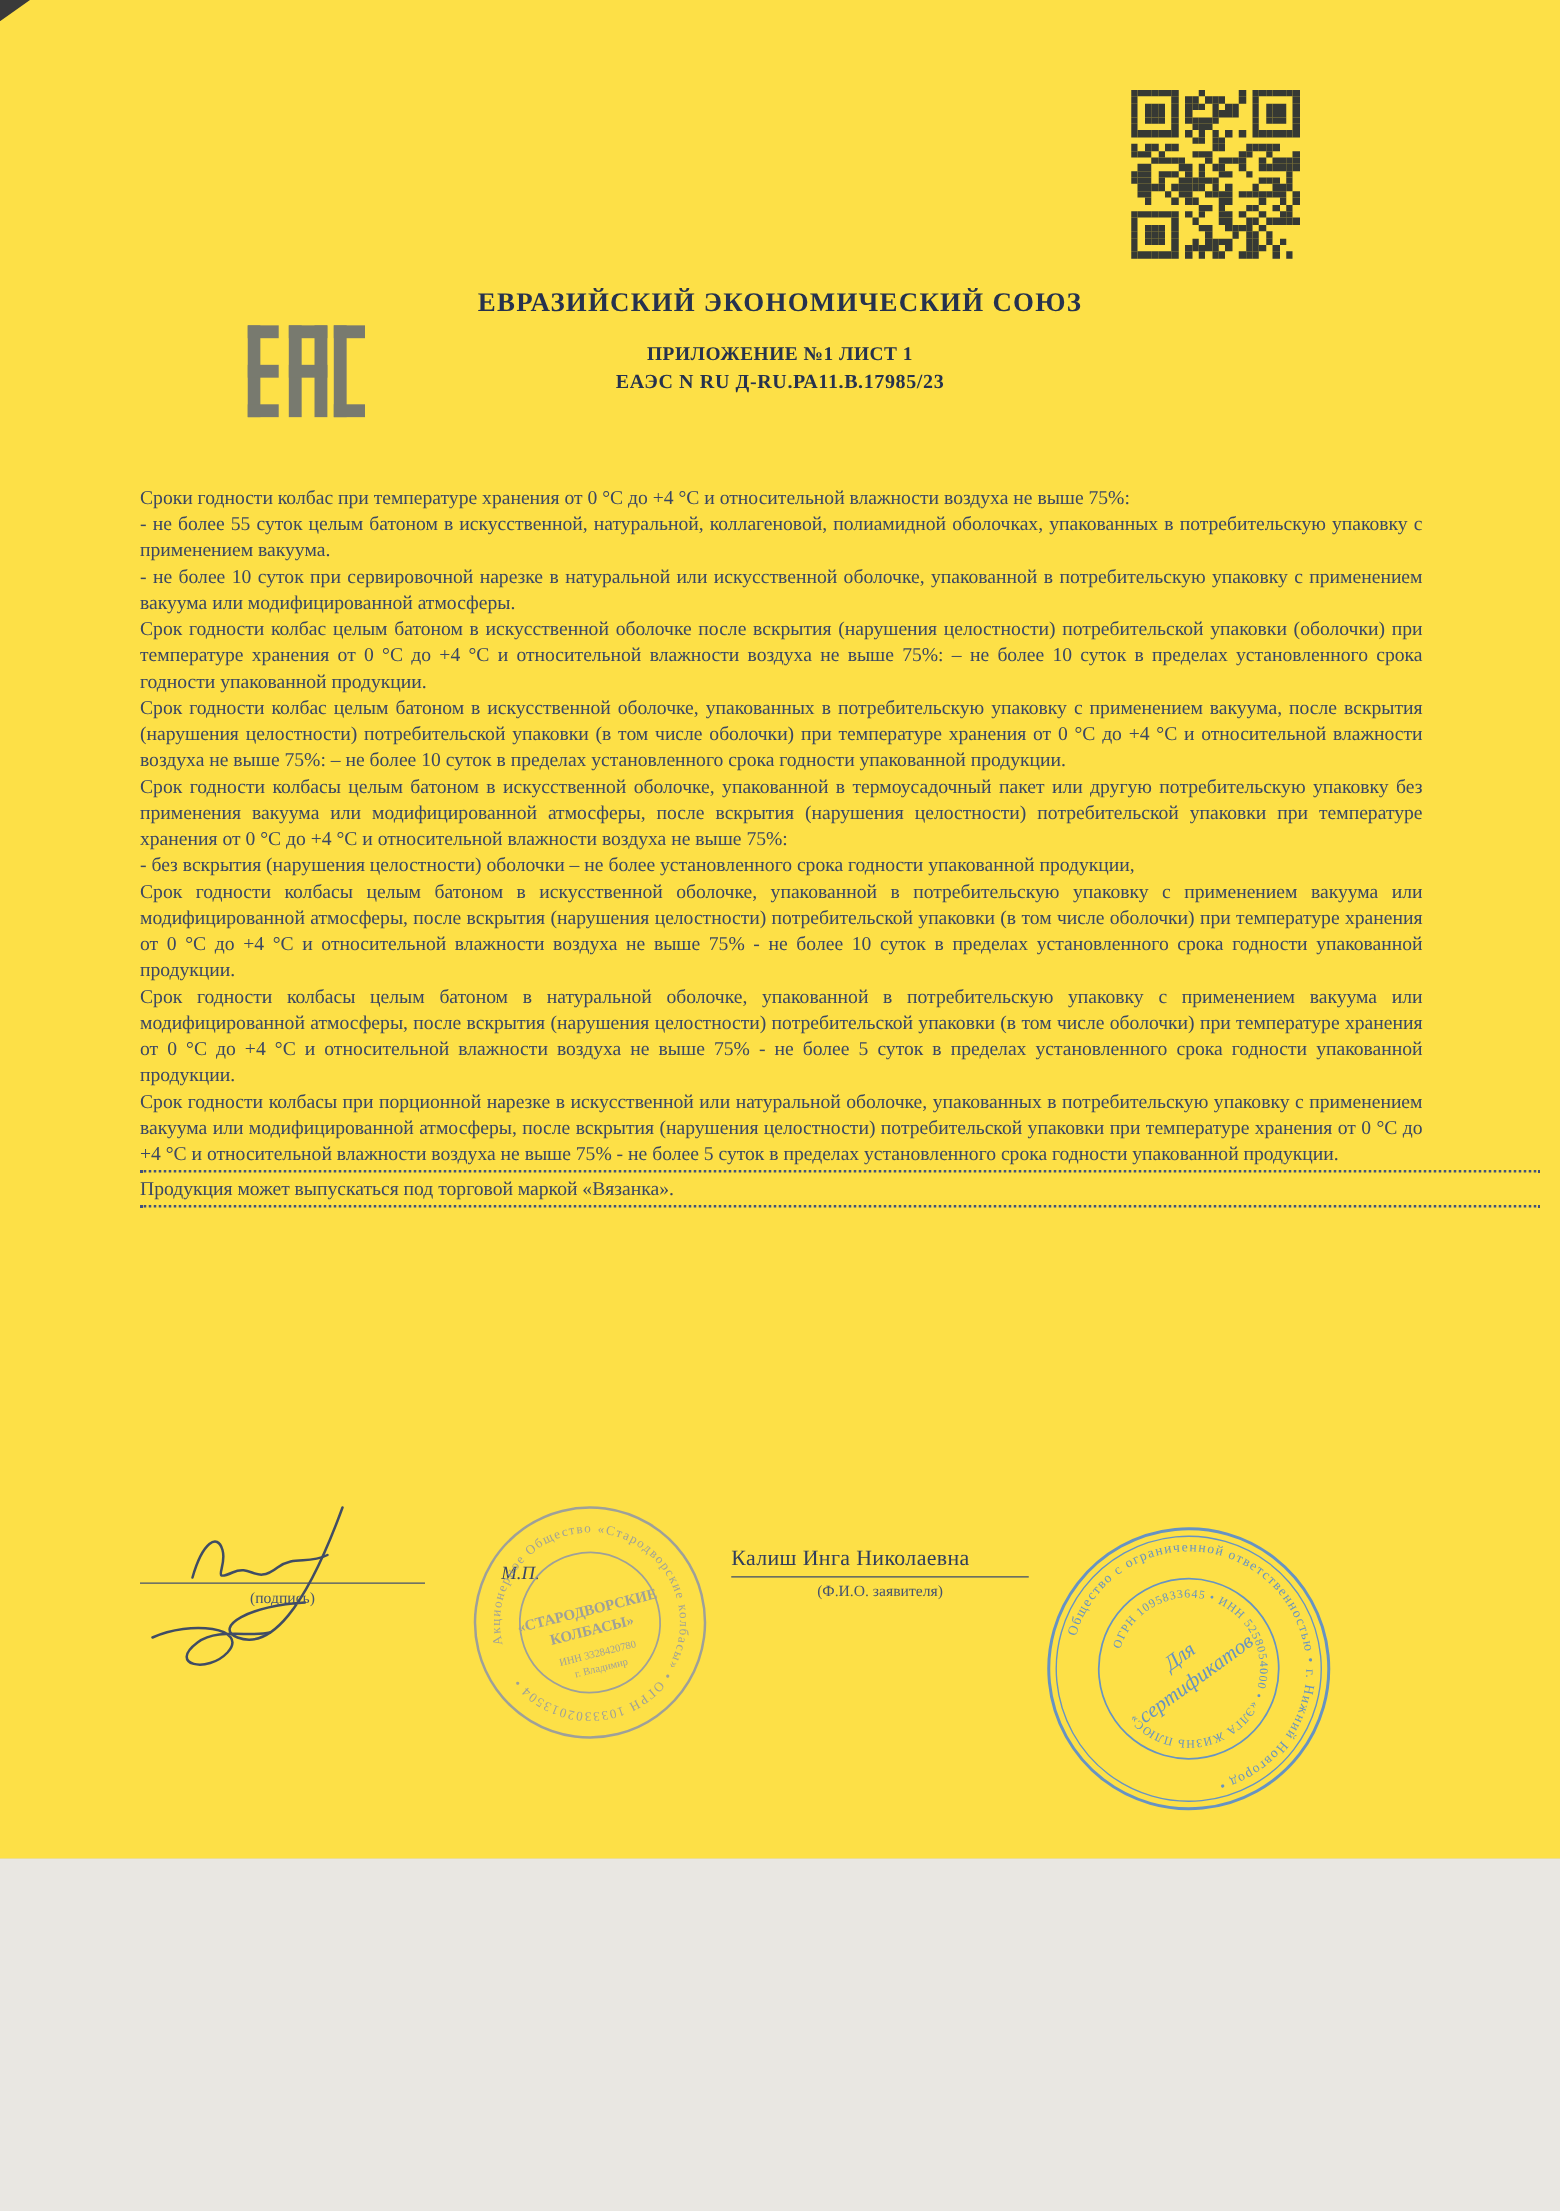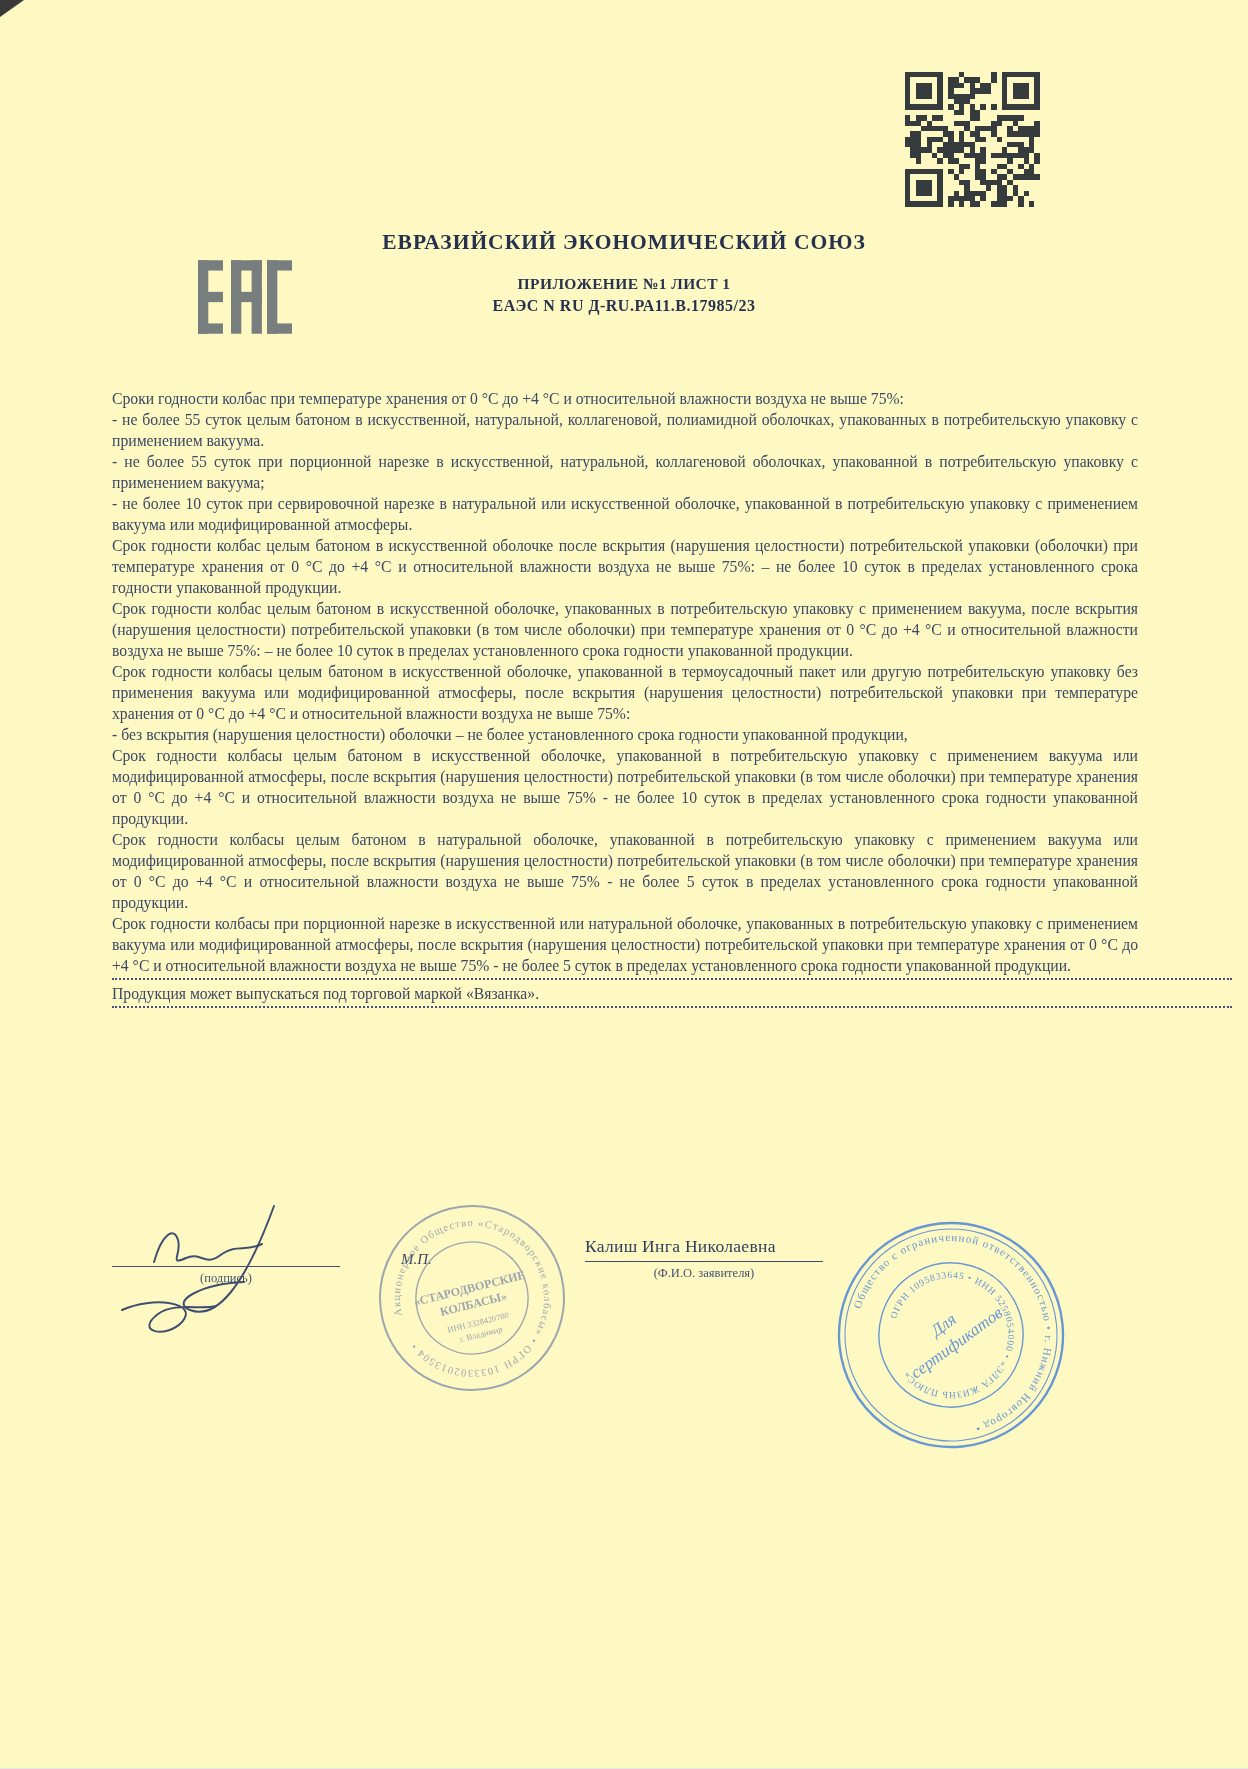--- a/index.html
+++ b/index.html
@@ -1,20 +1,20 @@
 <!DOCTYPE html>
 <html><head>
 <meta charset="utf-8">
 <style>
   * { margin:0; padding:0; box-sizing:border-box; }
   html,body { background:#e9e7e2; }
   body { font-family:"Liberation Serif","DejaVu Serif",serif; }
   .page {
-    position:relative; width:1248px; height:1768px; margin:0 auto;
-    background:#fef9c3; overflow:hidden; outline:1px solid #c9c7c2;
+    position:relative; width:1248px; height:1487px; margin:0 auto;
+    background:#fde047; overflow:hidden; outline:1px solid #c9c7c2;
     color:#3b4763;
   }
   .corner-artifact {
     position:absolute; left:0; top:0; width:24px; height:17px;
     background:#3a3a3a; clip-path:polygon(0 0,100% 0,0 100%);
   }
   
   .qr { position:absolute; left:905px; top:72px; display:grid;
         grid-template-columns:repeat(25,5.4px); grid-auto-rows:5.4px; opacity:.92; }
   .qr i { display:block; }
@@ -704,21 +704,20 @@
 
   <div class="header">
     <div class="title">ЕВРАЗИЙСКИЙ ЭКОНОМИЧЕСКИЙ СОЮЗ</div>
     <div class="l2">ПРИЛОЖЕНИЕ №1 ЛИСТ 1</div>
     <div class="l4">ЕАЭС N RU Д-RU.РА11.В.17985/23</div>
   </div>
 
   <div class="main">
     <p>Сроки годности колбас при температуре хранения от 0 °С до +4 °С и относительной влажности воздуха не выше 75%:</p>
     <p>- не более 55 суток целым батоном в искусственной, натуральной, коллагеновой, полиамидной оболочках, упакованных в потребительскую упаковку с применением вакуума.</p>
-    <p>- не более 55 суток при порционной нарезке в искусственной, натуральной, коллагеновой оболочках, упакованной в потребительскую упаковку с применением вакуума;</p>
     <p>- не более 10 суток при сервировочной нарезке в натуральной или искусственной оболочке, упакованной в потребительскую упаковку с применением вакуума или модифицированной атмосферы.</p>
     <p>Срок годности колбас целым батоном в искусственной оболочке после вскрытия (нарушения целостности) потребительской упаковки (оболочки) при температуре хранения от 0 °С до +4 °С и относительной влажности воздуха не выше 75%: – не более 10 суток в пределах установленного срока годности упакованной продукции.</p>
     <p>Срок годности колбас целым батоном в искусственной оболочке, упакованных в потребительскую упаковку с применением вакуума, после вскрытия (нарушения целостности) потребительской упаковки (в том числе оболочки) при температуре хранения от 0 °С до +4 °С и относительной влажности воздуха не выше 75%: – не более 10 суток в пределах установленного срока годности упакованной продукции.</p>
     <p>Срок годности колбасы целым батоном в искусственной оболочке, упакованной в термоусадочный пакет или другую потребительскую упаковку без применения вакуума или модифицированной атмосферы, после вскрытия (нарушения целостности) потребительской упаковки при температуре хранения от 0 °С до +4 °С и относительной влажности воздуха не выше 75%:</p>
     <p>- без вскрытия (нарушения целостности) оболочки – не более установленного срока годности упакованной продукции,</p>
     <p>Срок годности колбасы целым батоном в искусственной оболочке, упакованной в потребительскую упаковку с применением вакуума или модифицированной атмосферы, после вскрытия (нарушения целостности) потребительской упаковки (в том числе оболочки) при температуре хранения от 0 °С до +4 °С и относительной влажности воздуха не выше 75% - не более 10 суток в пределах установленного срока годности упакованной продукции.</p>
     <p>Срок годности колбасы целым батоном в натуральной оболочке, упакованной в потребительскую упаковку с применением вакуума или модифицированной атмосферы, после вскрытия (нарушения целостности) потребительской упаковки (в том числе оболочки) при температуре хранения от 0 °С до +4 °С и относительной влажности воздуха не выше 75% - не более 5 суток в пределах установленного срока годности упакованной продукции.</p>
     <p>Срок годности колбасы при порционной нарезке в искусственной или натуральной оболочке, упакованных в потребительскую упаковку с применением вакуума или модифицированной атмосферы, после вскрытия (нарушения целостности) потребительской упаковки при температуре хранения от 0 °С до +4 °С и относительной влажности воздуха не выше 75% - не более 5 суток в пределах установленного срока годности упакованной продукции.</p>
     <div class="dotted"></div>
     <p>Продукция может выпускаться под торговой маркой «Вязанка».</p>

